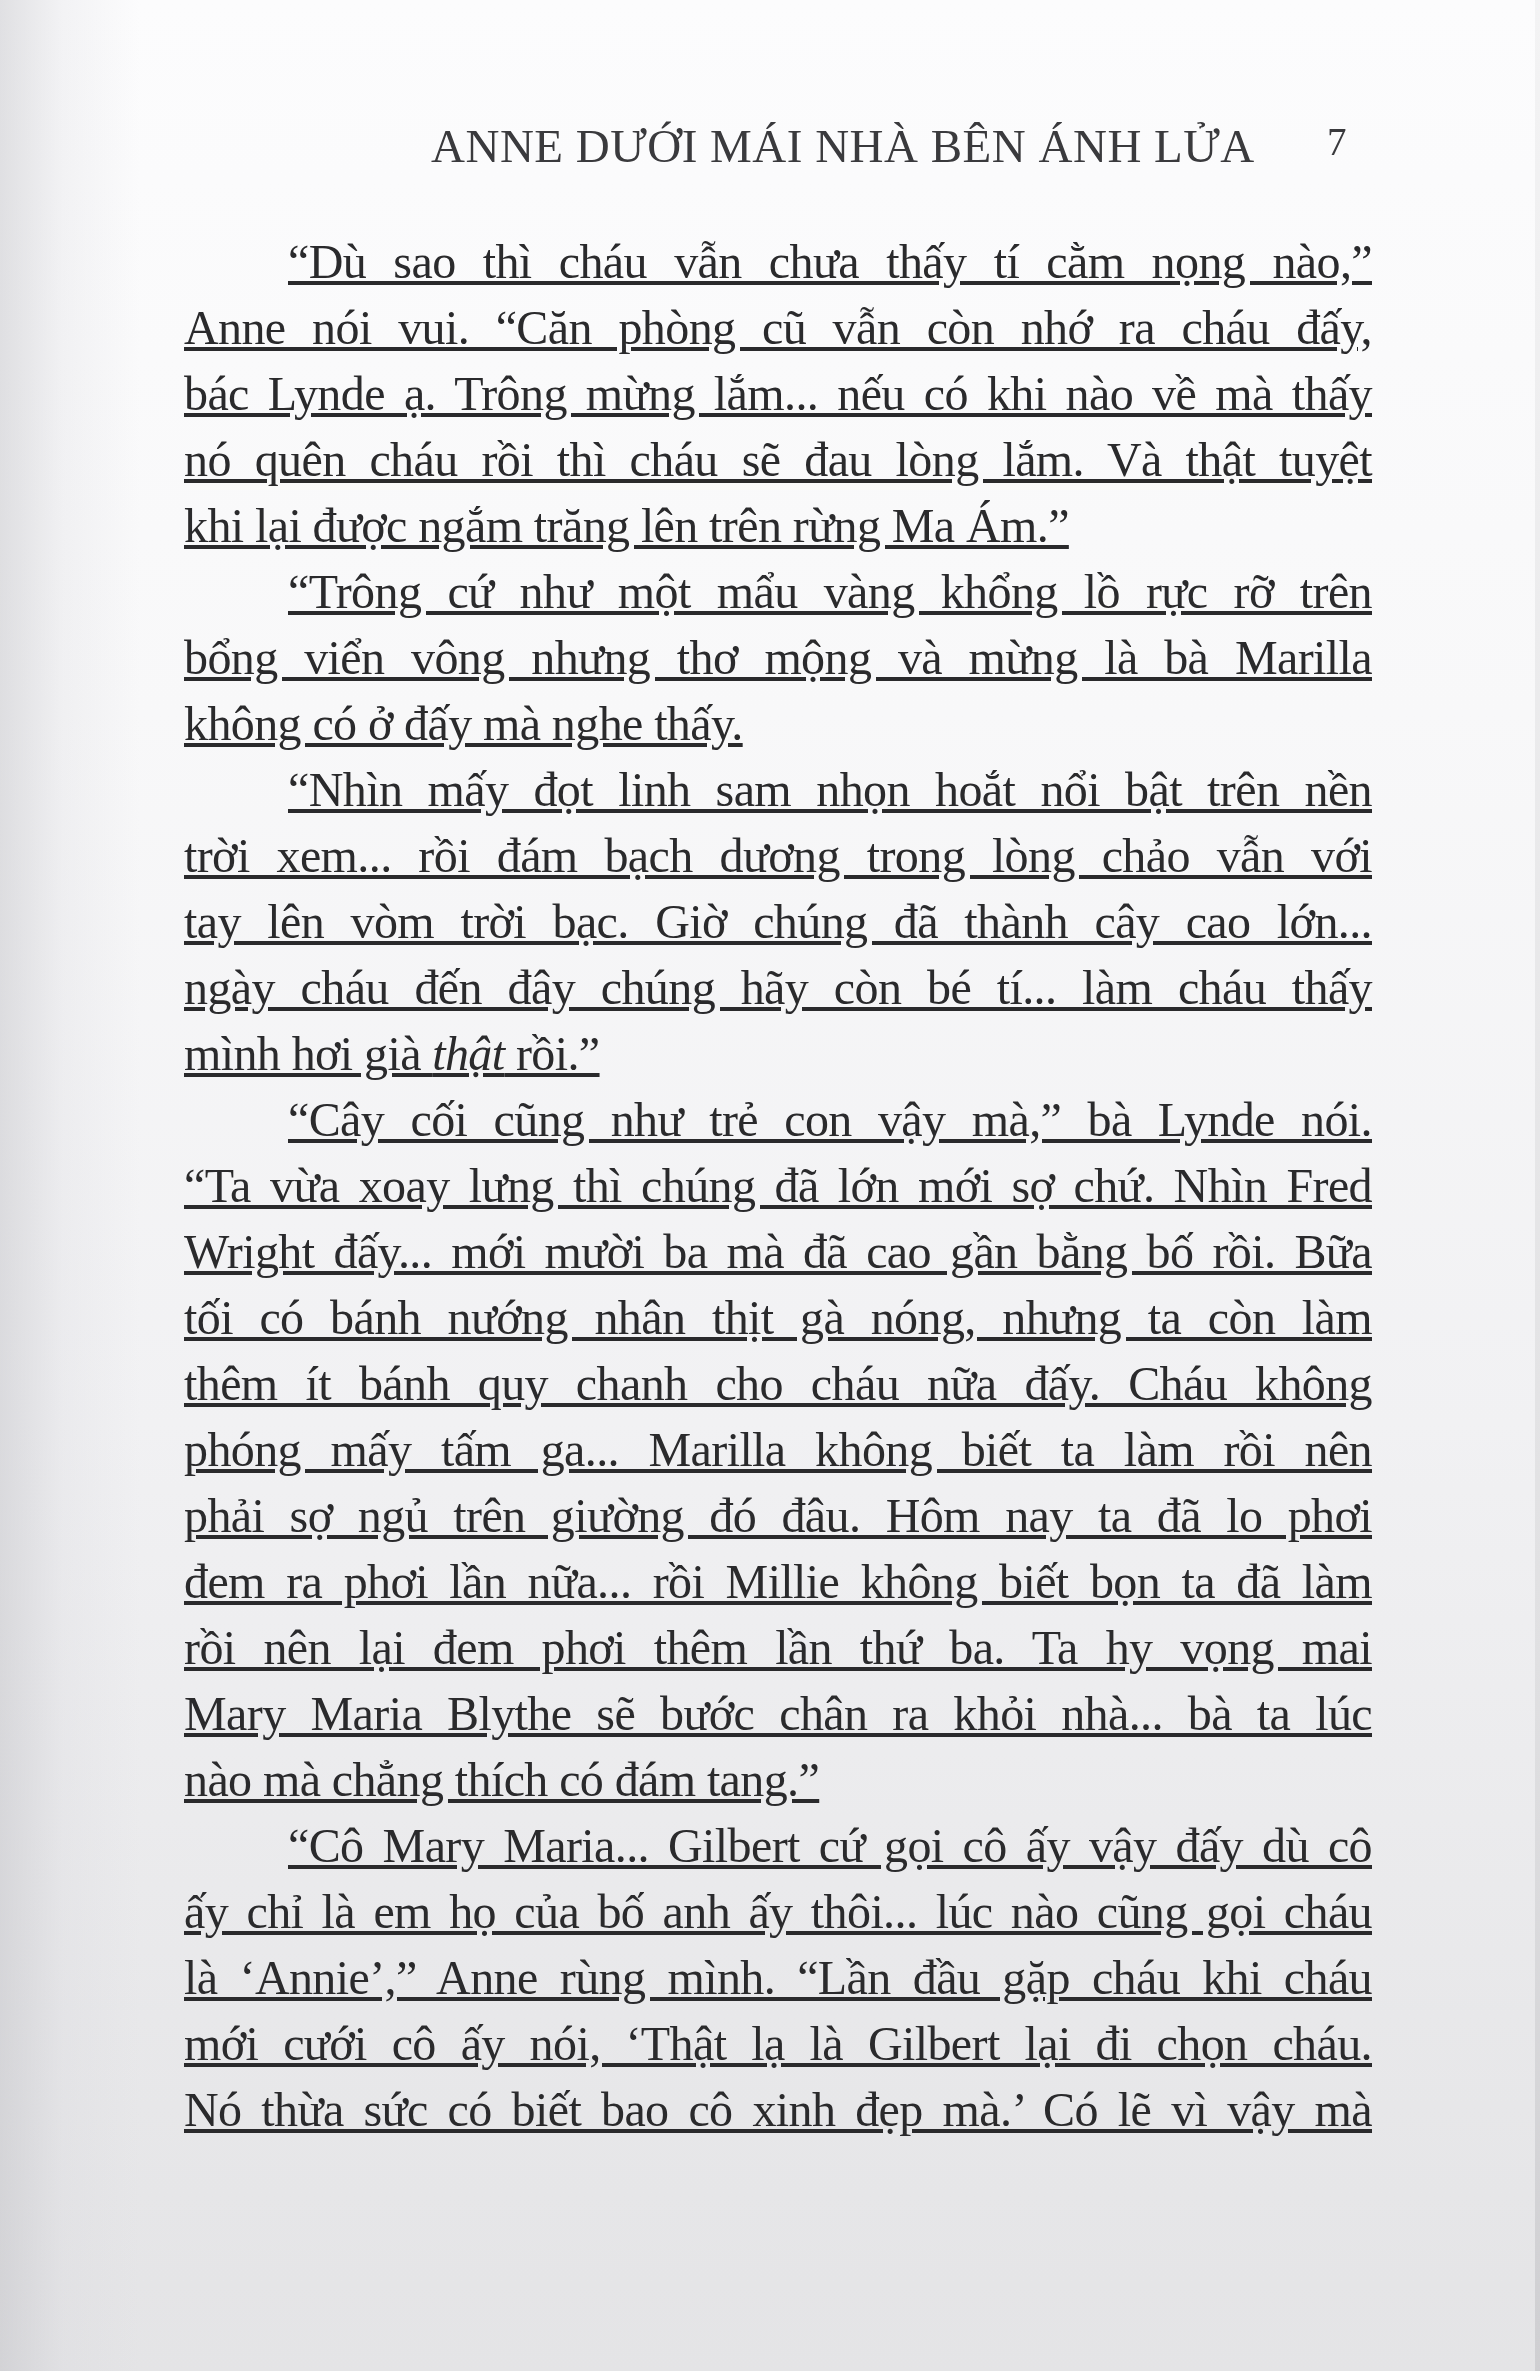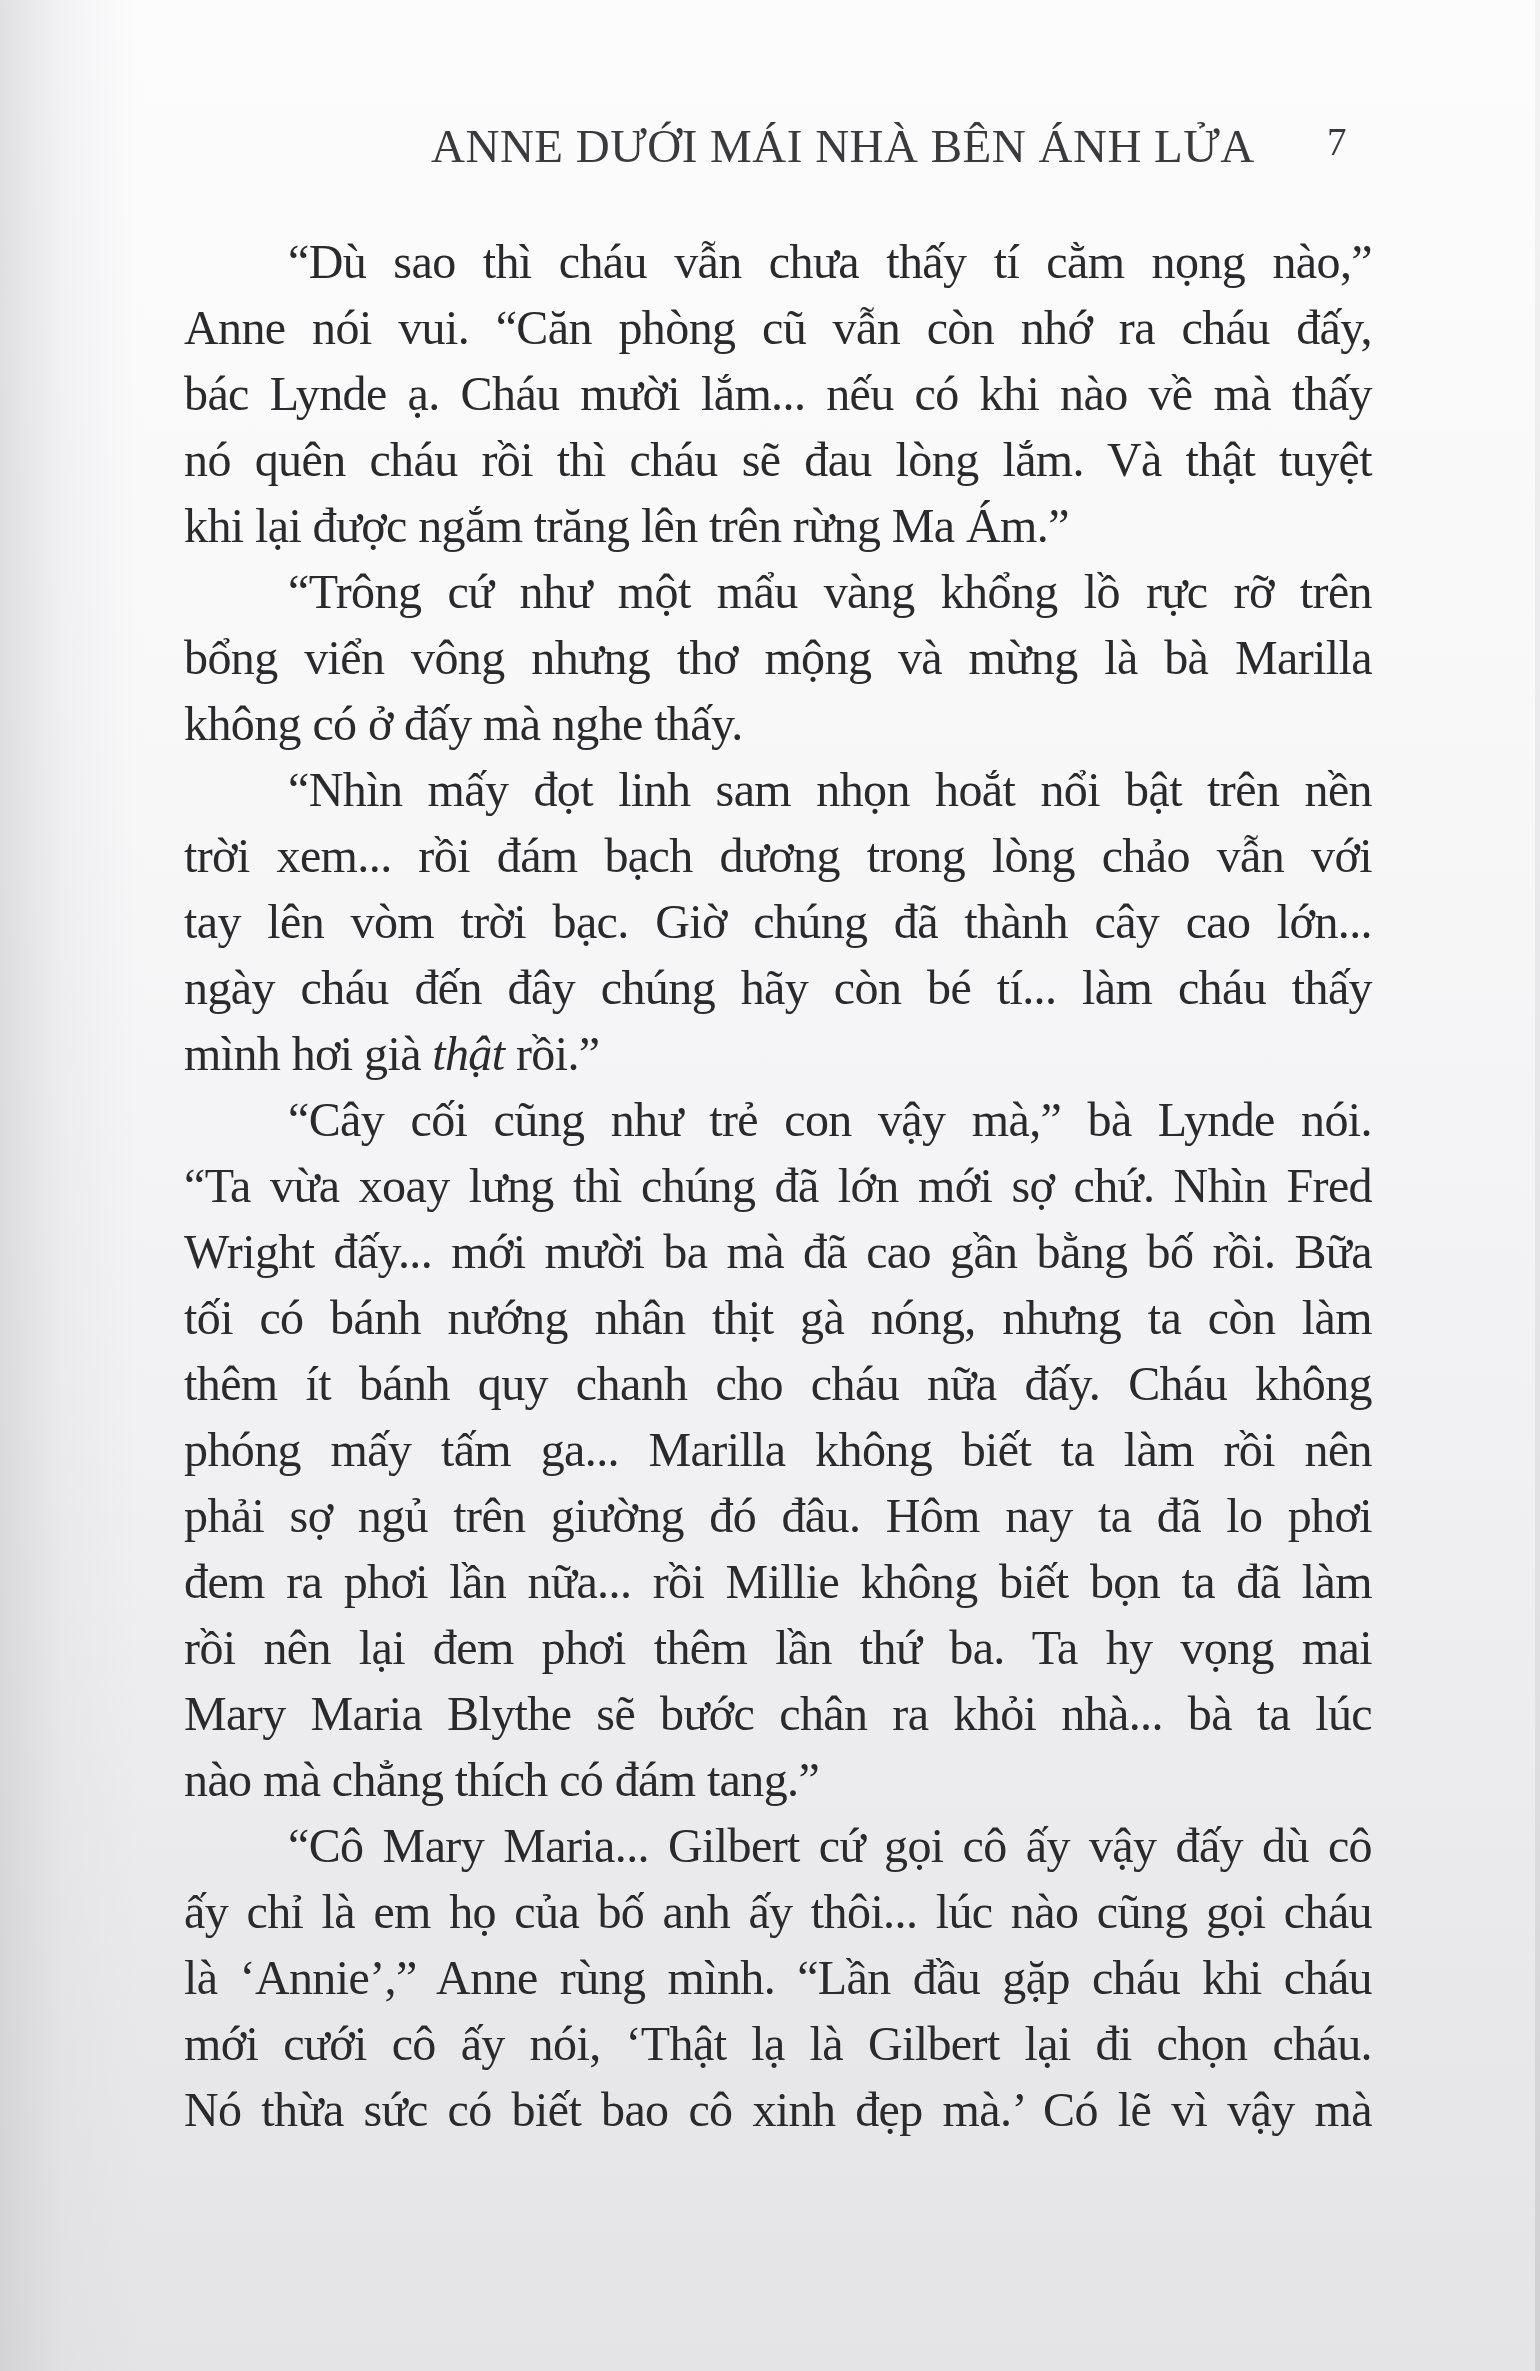--- a/index.html
+++ b/index.html
@@ -49,20 +49,21 @@
       left: 1327px;
       top: 0;
       font-size: 39px;
       color: #3a3a3d;
     }
     .body-text {
       position: absolute;
       left: 184px;
       top: 229px;
       width: 1188px;
+      text-decoration: underline;
     }
     .line {
       height: 66px;
       line-height: 66px;
       font-size: 48px;
       white-space: nowrap;
       text-align: justify;
       text-align-last: justify;
       overflow: visible;
       letter-spacing: -0.6px;
@@ -85,21 +86,21 @@
 <div class="edge-strip"></div>
 
 <div class="header">
   <span class="running-title">ANNE DƯỚI MÁI NHÀ BÊN ÁNH LỬA</span>
   <span class="page-number">7</span>
 </div>
 
 <div class="body-text">
   <div class="line indent">“Dù sao thì cháu vẫn chưa thấy tí cằm nọng nào,”</div>
   <div class="line">Anne nói vui. “Căn phòng cũ vẫn còn nhớ ra cháu đấy,</div>
-  <div class="line">bác Lynde ạ. Cháu mười lắm... nếu có khi nào về mà thấy</div>
+  <div class="line">bác Lynde ạ. Trông mừng lắm... nếu có khi nào về mà thấy</div>
   <div class="line">nó quên cháu rồi thì cháu sẽ đau lòng lắm. Và thật tuyệt</div>
   <div class="line last">khi lại được ngắm trăng lên trên rừng Ma Ám.”</div>
   <div class="line indent">“Trông cứ như một mẩu vàng khổng lồ rực rỡ trên</div>
   <div class="line">bổng viển vông nhưng thơ mộng và mừng là bà Marilla</div>
   <div class="line last">không có ở đấy mà nghe thấy.</div>
   <div class="line indent">“Nhìn mấy đọt linh sam nhọn hoắt nổi bật trên nền</div>
   <div class="line">trời xem... rồi đám bạch dương trong lòng chảo vẫn với</div>
   <div class="line">tay lên vòm trời bạc. Giờ chúng đã thành cây cao lớn...</div>
   <div class="line">ngày cháu đến đây chúng hãy còn bé tí... làm cháu thấy</div>
   <div class="line last"><span>mình hơi già </span><em>thật</em><span> rồi.”</span></div>

